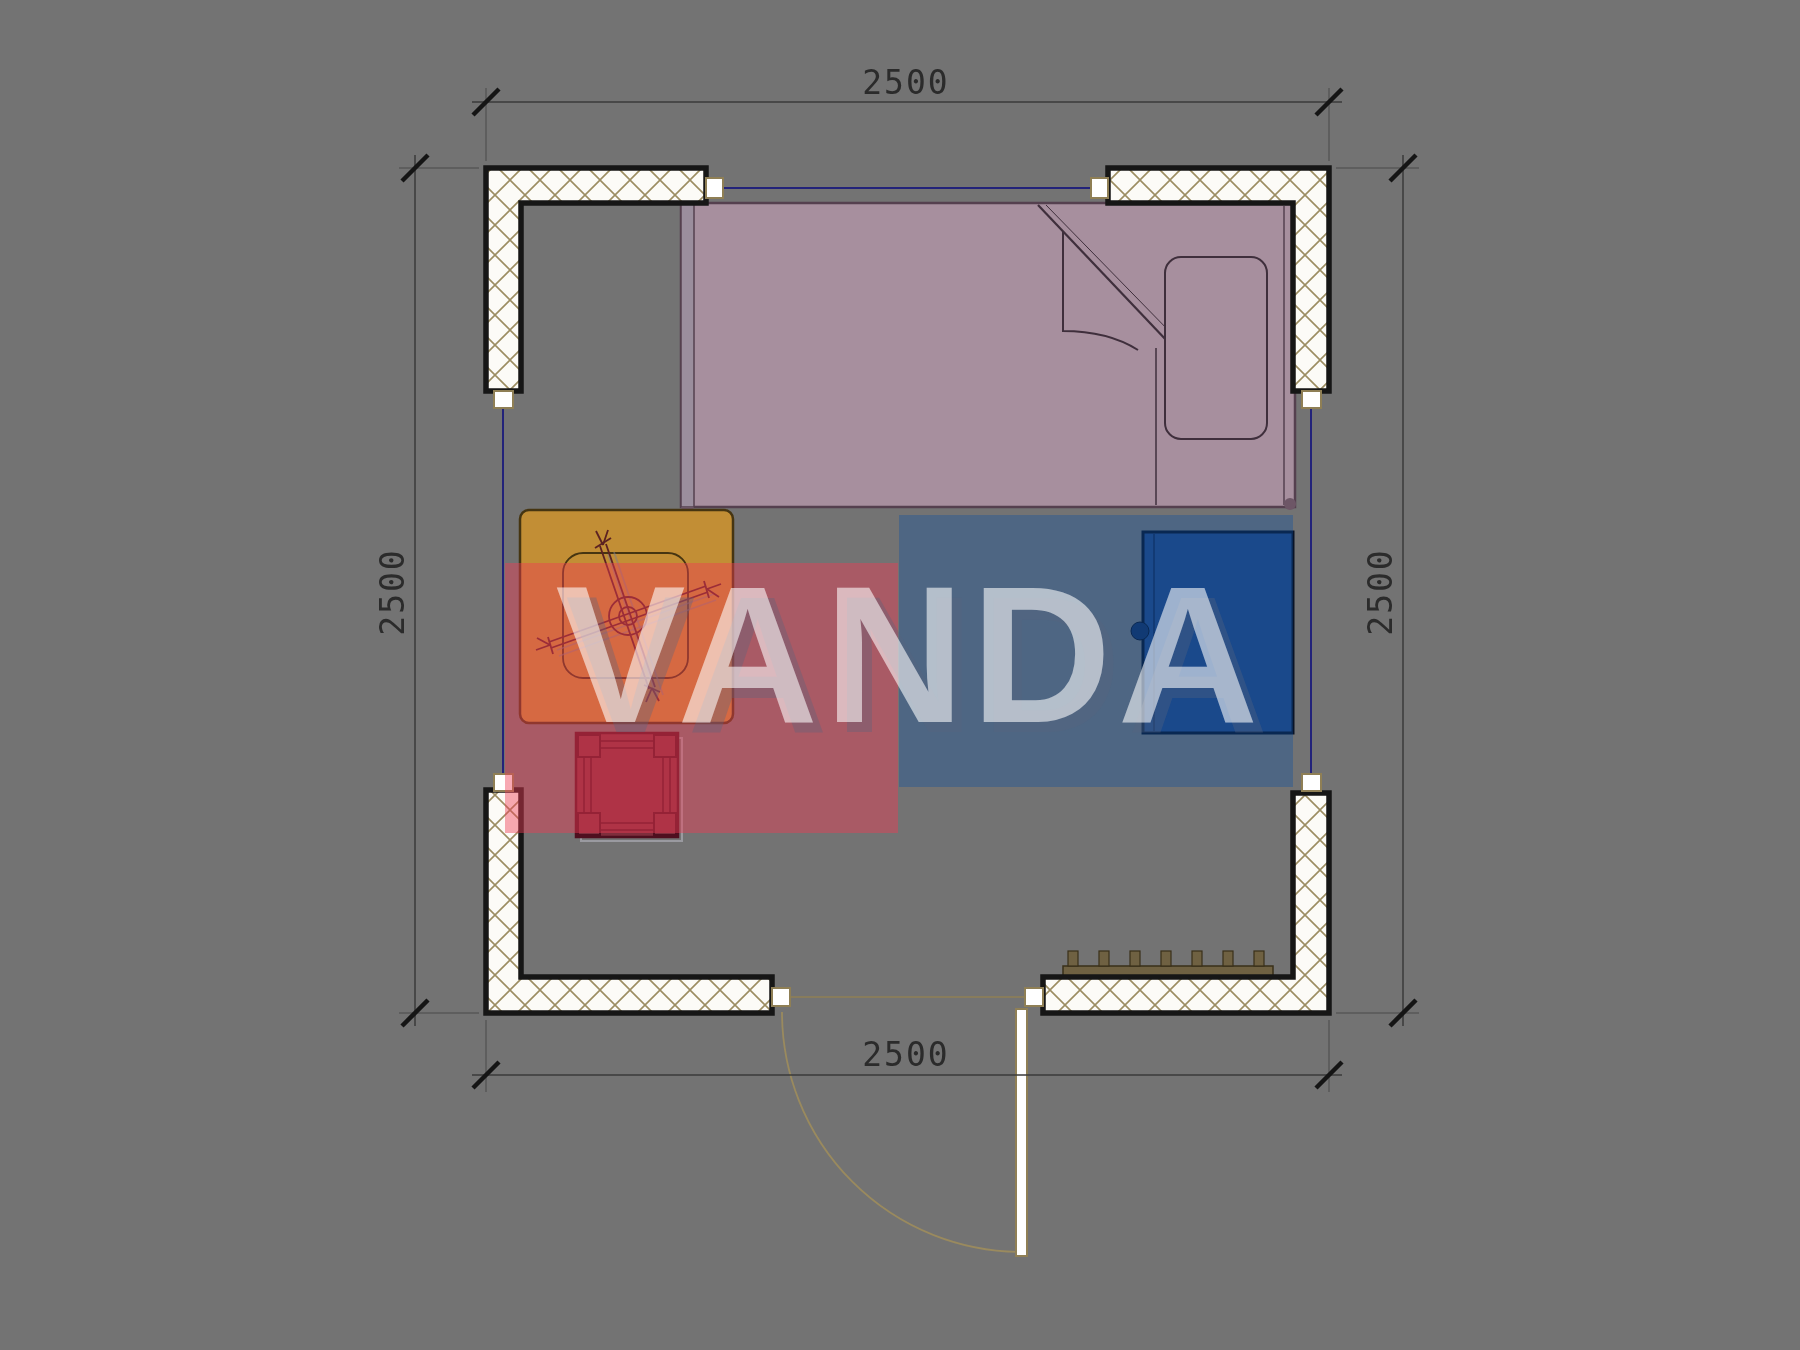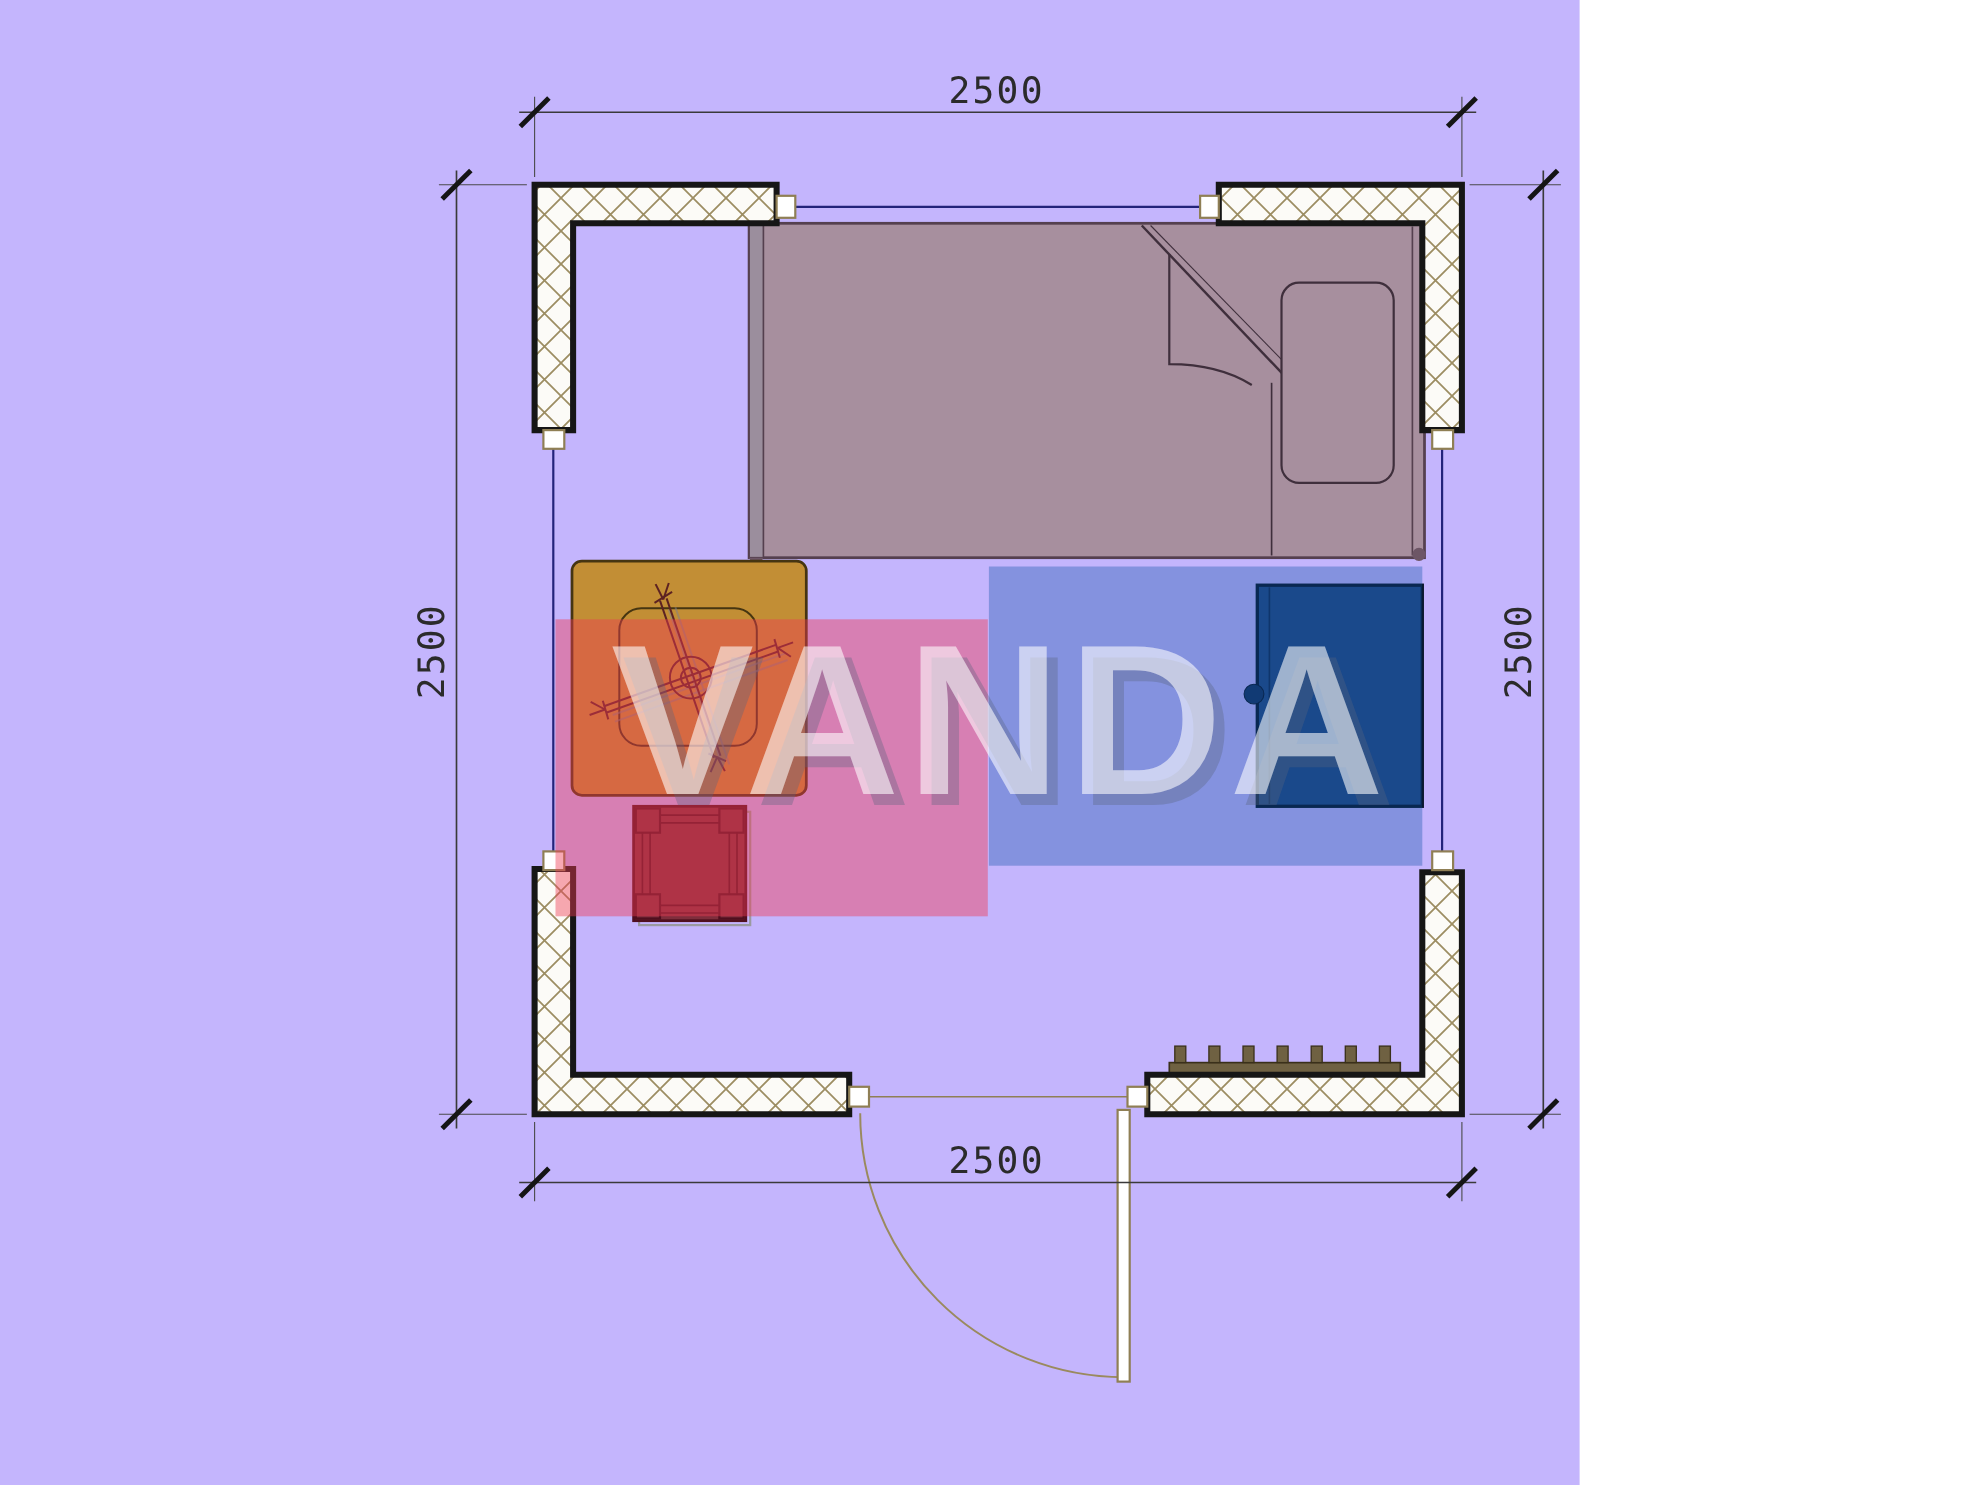--- a/index.html
+++ b/index.html
@@ -1,16 +1,16 @@
 <!DOCTYPE html>
 <html><head>
 <meta charset="utf-8">
 <style>
   html,body{margin:0;padding:0;background:#ffffff;}
-  .stage{position:relative;width:1436px;height:1350px;background:#c4b5fd;overflow:hidden;
+  .stage{position:relative;width:1800px;height:1350px;background:#737373;overflow:hidden;
          font-family:"Liberation Sans",sans-serif;}
   svg{position:absolute;left:0;top:0;}
   .dim-text{font-family:"DejaVu Sans Mono",monospace;font-size:33px;fill:#2b2b2b;letter-spacing:2px;}
   .wm-letters{font-family:"Liberation Sans",sans-serif;font-weight:bold;font-size:195px;letter-spacing:6px;}
 </style>
 </head>
 <body>
 
 <div class="stage">
 <svg width="1800" height="1350" viewBox="0 0 1800 1350">

